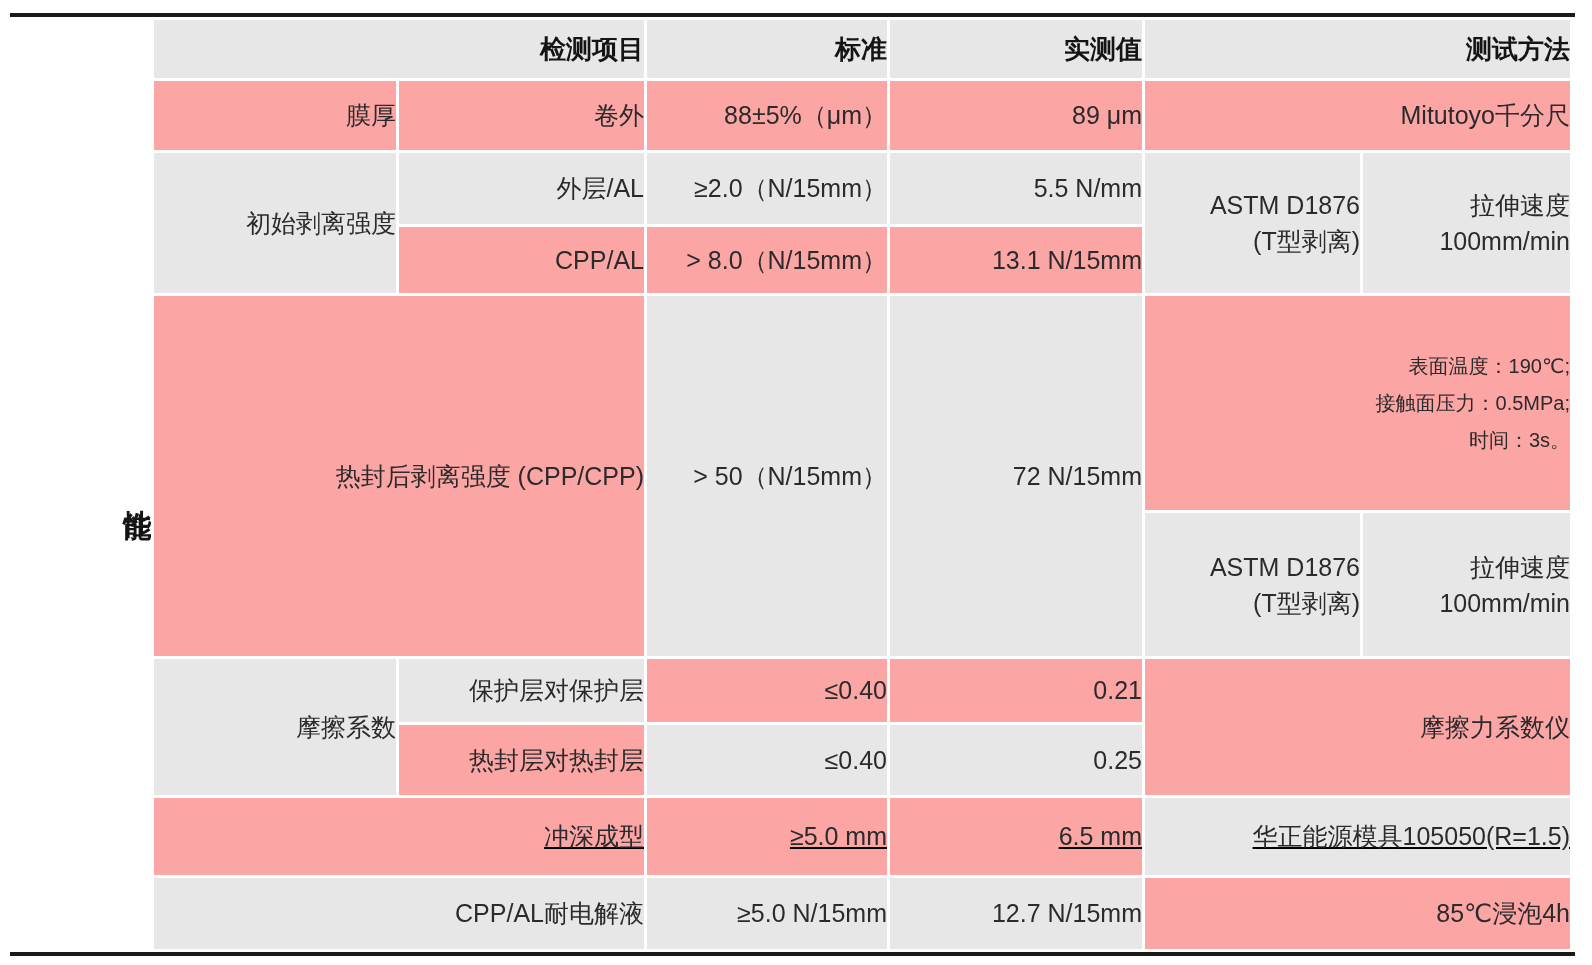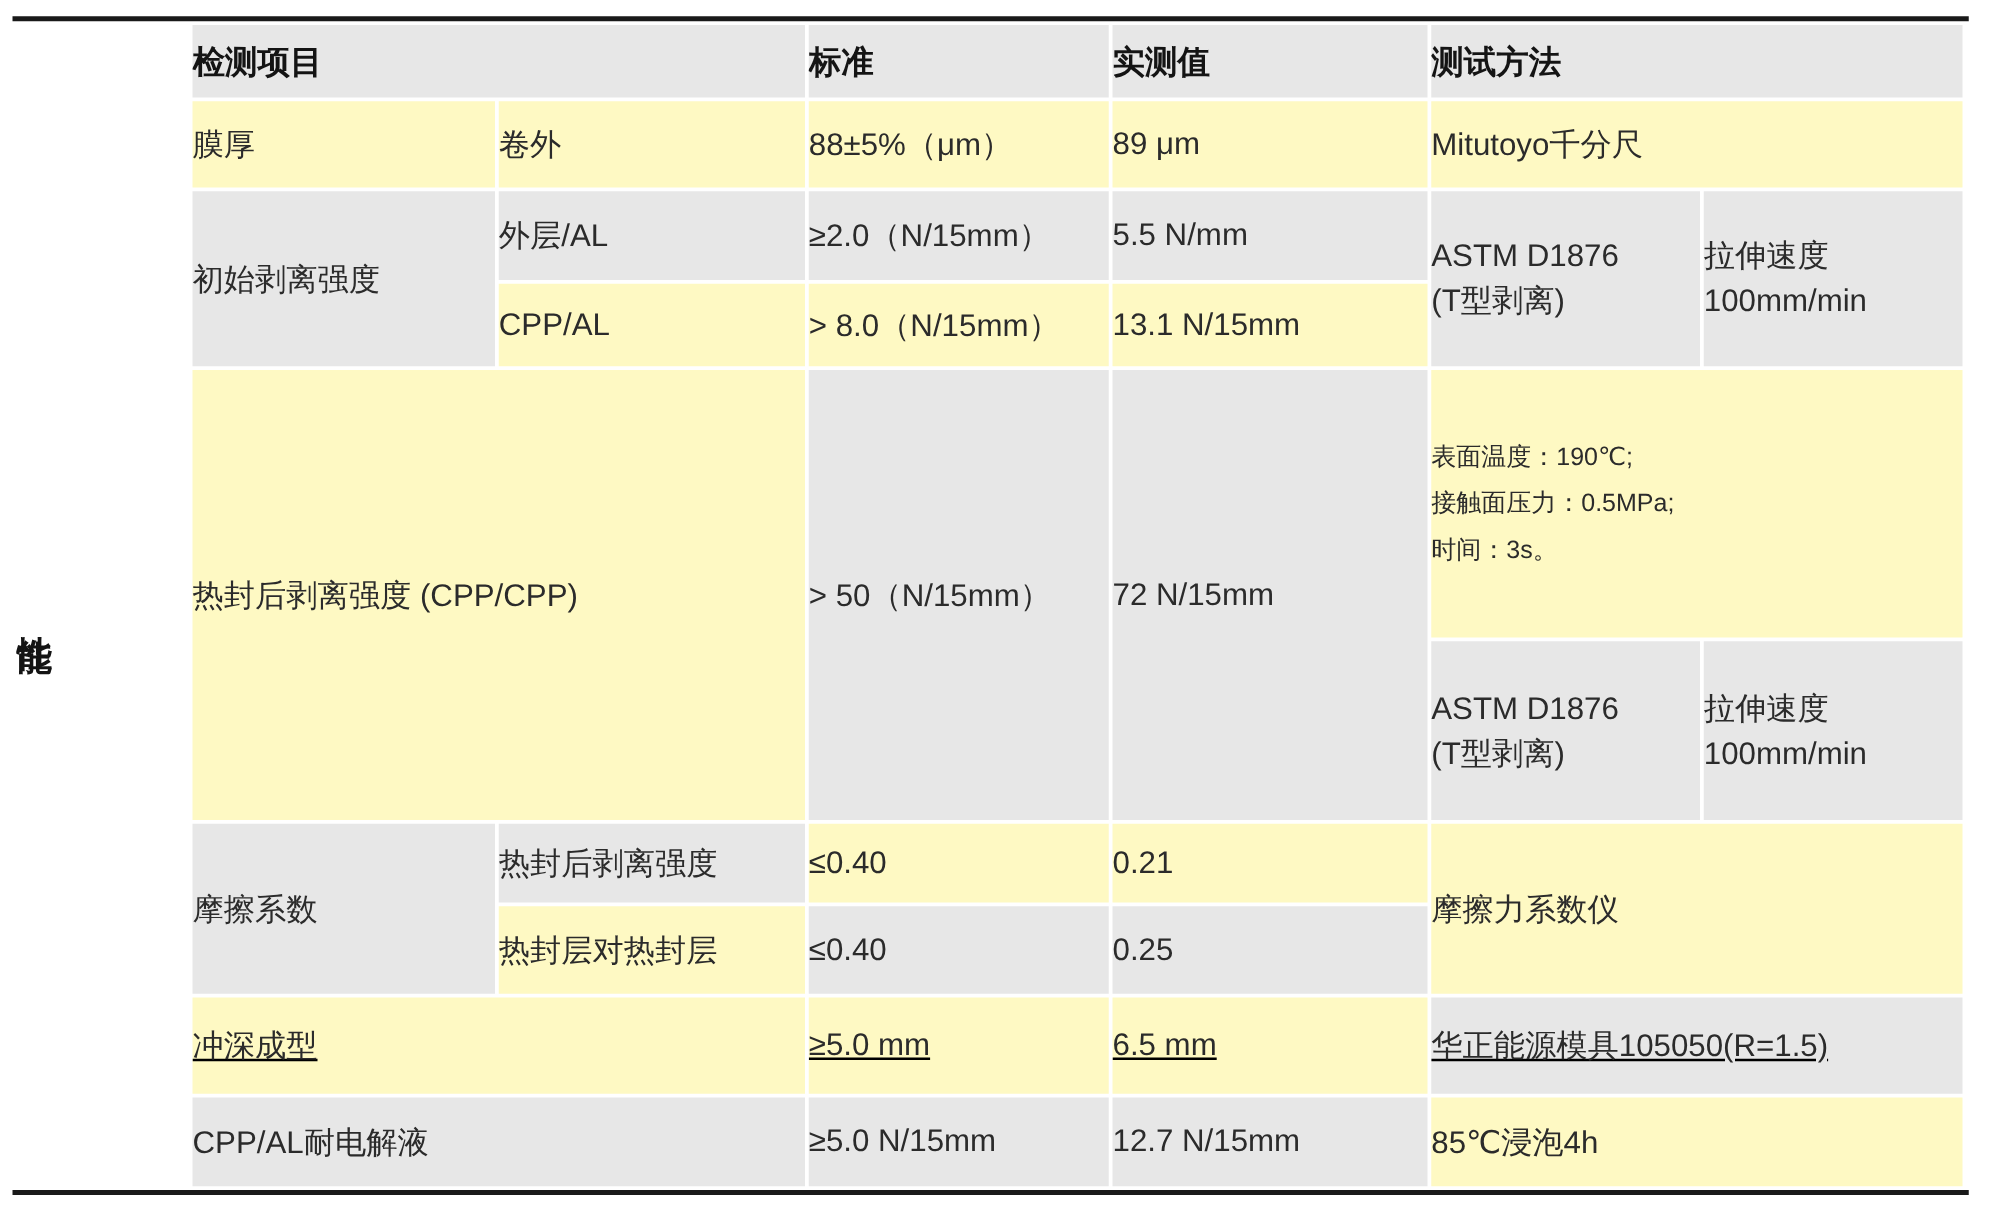--- a/index.html
+++ b/index.html
@@ -25,34 +25,34 @@
   .rule.top { margin-top: 13px; }
   table.spec {
     border-collapse: separate;
     border-spacing: 3px;
     table-layout: fixed;
     width: 1563px;
     margin-left: 10px;
   }
   td, th {
     padding: 0;
-    text-align: left;
+    text-align: right;
     vertical-align: middle;
     font-size: 25px;
     color: #2b2b2b;
     font-weight: normal;
     overflow: hidden;
   }
   th {
     font-size: 26px;
     font-weight: bold;
     color: #141414;
   }
   .g { background: #e7e7e7; }
-  .w { background: #fef9c3; }
+  .w { background: #fca5a5; }
   tr.rh  { height: 58px; }
   tr.r1  { height: 69px; }
   tr.r2  { height: 71px; }
   tr.r3  { height: 66px; }
   tr.r4a { height: 214px; }
   tr.r4b { height: 143px; }
   tr.r5  { height: 63px; }
   tr.r6  { height: 70px; }
   tr.r7  { height: 77px; text-decoration: underline; }
   tr.r8  { height: 71px; }
@@ -144,21 +144,21 @@
         <span class="ln">(T型剥离)</span>
       </td>
       <td class="g">
         <span class="ln">拉伸速度</span>
         <span class="ln">100mm/min</span>
       </td>
     </tr>
 
     <tr class="r5">
       <td class="g" rowspan="2">摩擦系数</td>
-      <td class="g">热封后剥离强度</td>
+      <td class="g">保护层对保护层</td>
       <td class="w">≤0.40</td>
       <td class="w">0.21</td>
       <td class="w" colspan="2" rowspan="2">摩擦力系数仪</td>
     </tr>
 
     <tr class="r6">
       <td class="w">热封层对热封层</td>
       <td class="g">≤0.40</td>
       <td class="g">0.25</td>
     </tr>

